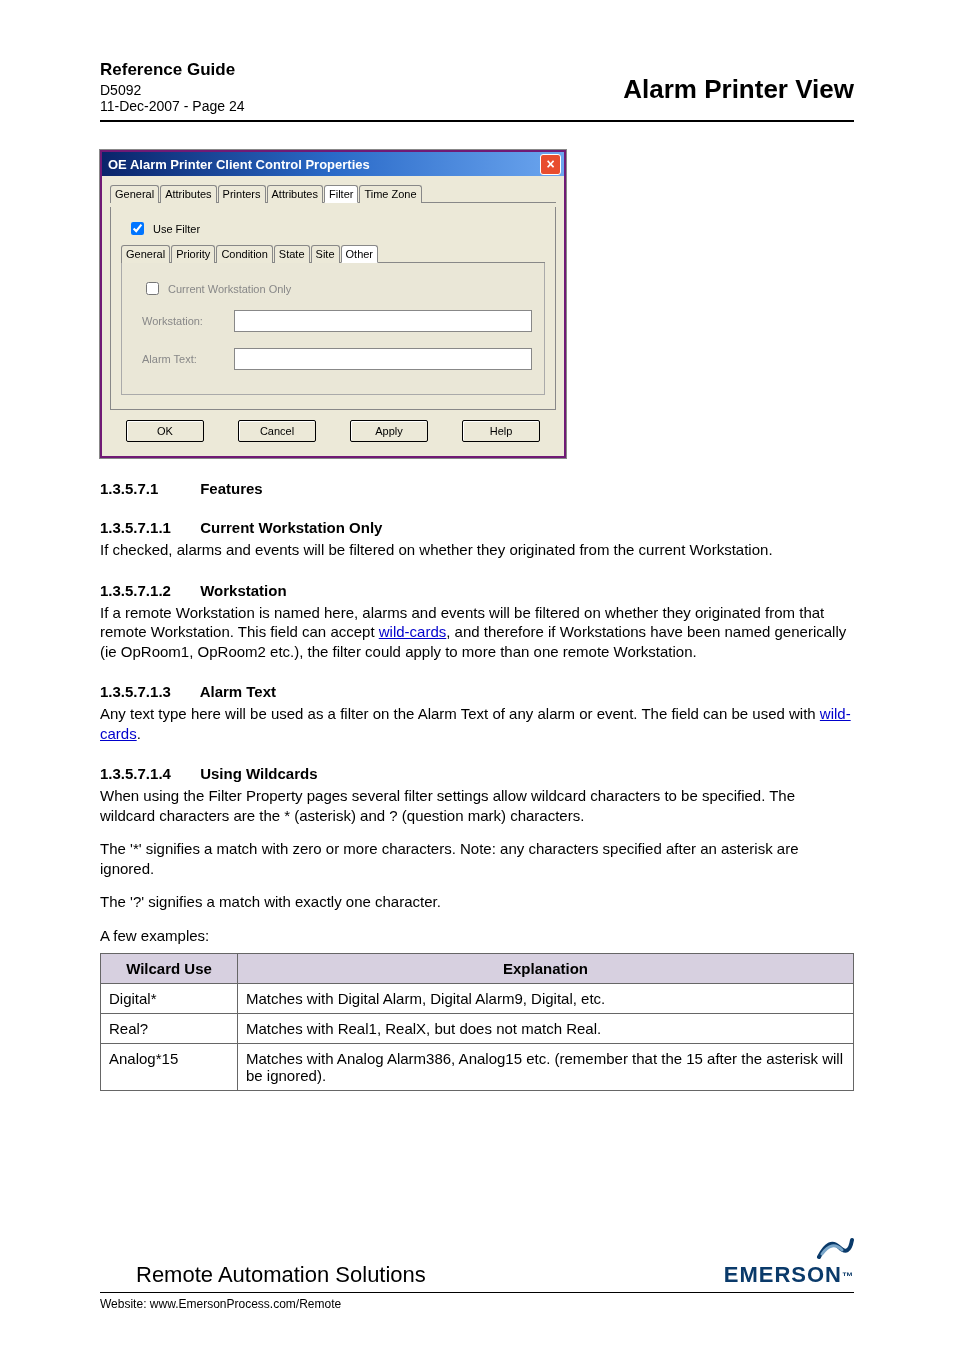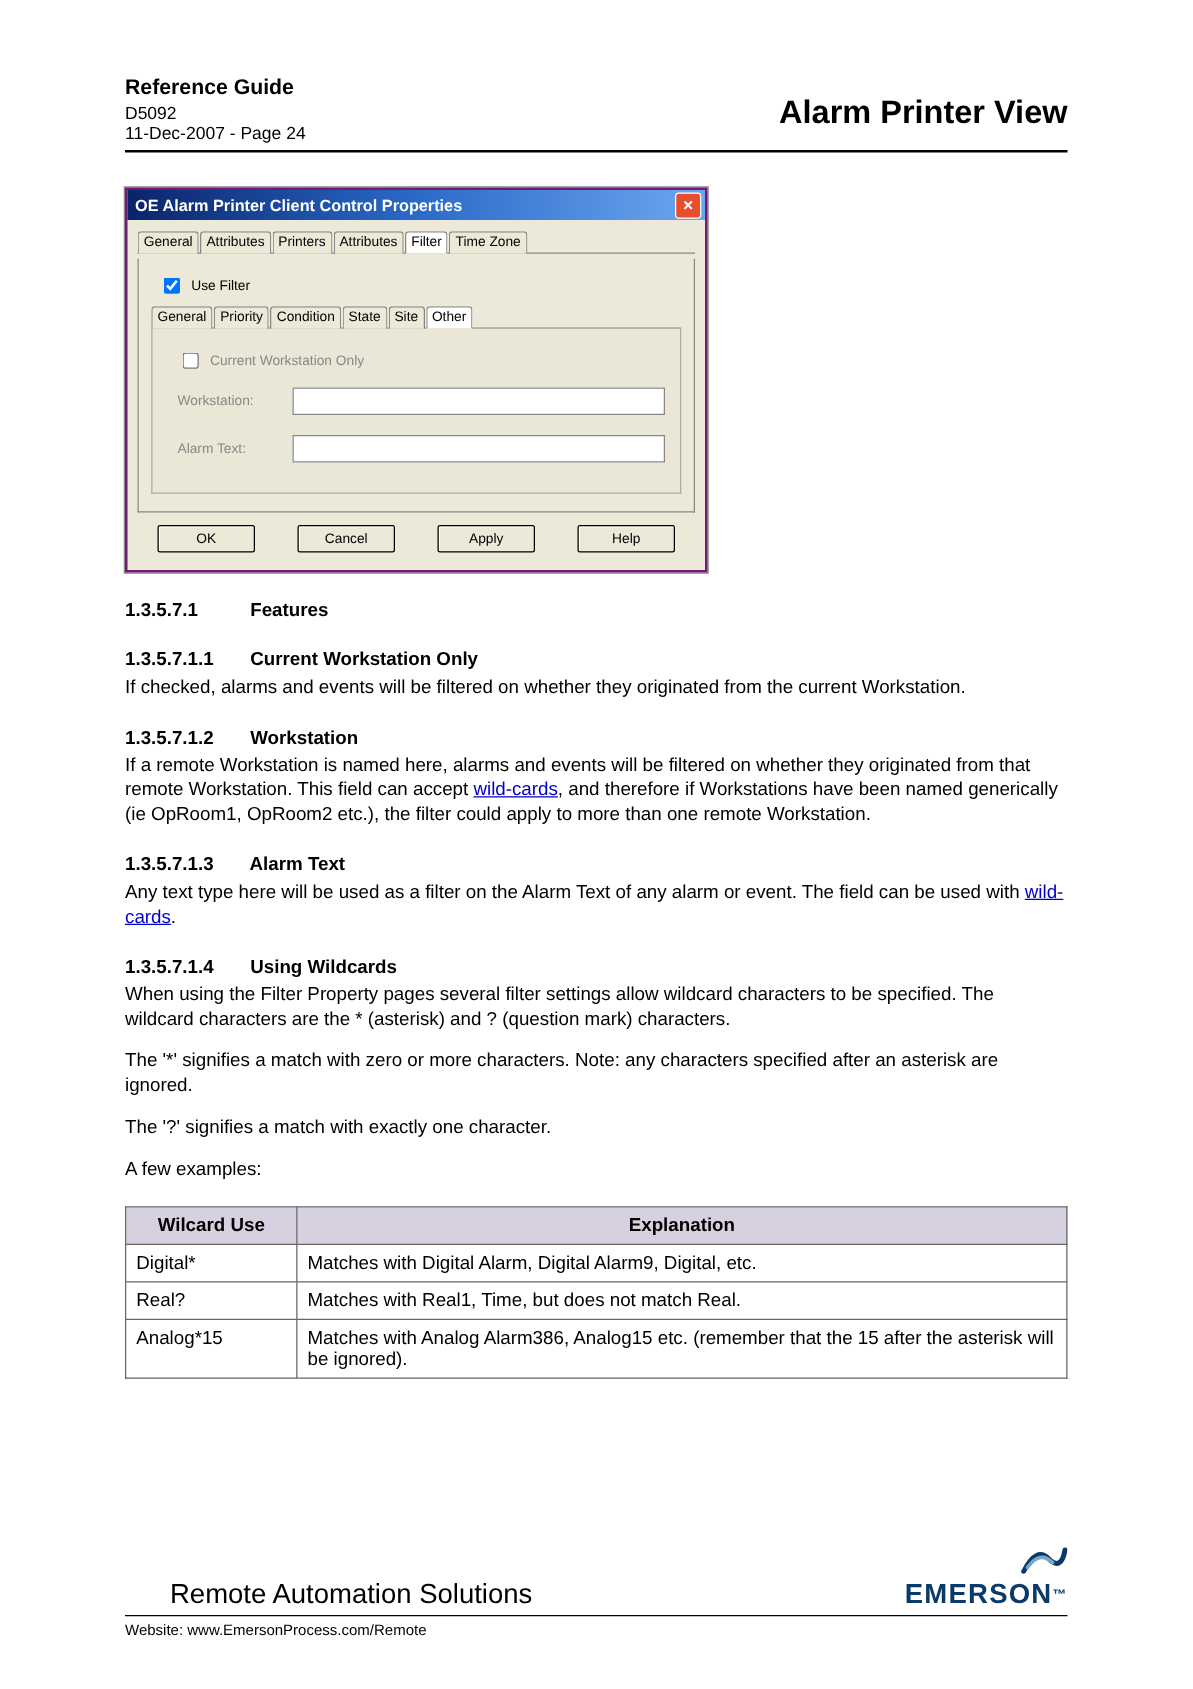--- a/index.html
+++ b/index.html
@@ -26,21 +26,21 @@
   .chk2 { display:flex; align-items:center; gap:6px; margin:2px 0 12px 6px; color:#888; }
   .field-row { display:flex; align-items:center; gap:12px; margin:8px 0 0 6px; color:#888; }
   .field-row label { width:80px; }
   .field-input { flex:1; height:18px; background:#fff; border:1px solid #888; }
   .dlg-buttons { display:flex; gap:34px; justify-content:center; padding:10px 0 6px 0; }
   .dlg-btn { width:78px; height:22px; background:#ece9d8; border:1px solid #000; border-radius:2px; font-family:Tahoma,sans-serif; font-size:11px; cursor:pointer; box-shadow:inset 1px 1px 0 #fff; }
   .section-num { display:inline-block; width:96px; font-weight:bold; }
   h3.sec { font-size:15px; margin:22px 0 4px 0; }
   p.body { font-size:15px; margin:4px 0 0 0; line-height:1.3; }
   a.link { color:#0000cc; text-decoration:underline; cursor:pointer; }
-  table.wild { border-collapse:collapse; width:100%; margin-top:20px; font-size:15px; }
+  table.wild { border-collapse:collapse; width:100%; margin-top:8px; font-size:15px; }
   table.wild th, table.wild td { border:1px solid #666; padding:6px 8px; text-align:left; vertical-align:top; }
   table.wild th { background:#d7d0e0; font-weight:bold; text-align:center; }
   table.wild th.col1, table.wild td.col1 { width:120px; }
   .footer { position:absolute; left:100px; right:100px; bottom:40px; }
   .footer-row { display:flex; justify-content:space-between; align-items:flex-end; }
   .footer-left { font-size:22px;margin-left:36px; }
   .footer-logo { text-align:right; }
   .footer-logo .em { font-family:Arial,sans-serif; font-weight:bold; font-size:22px; color:#0a3a6a; letter-spacing:1px; }
   .footer-logo svg { display:block; margin-left:auto; }
   .footer-rule { border:none; border-top:1px solid #000; margin:4px 0 4px 0; }
@@ -157,21 +157,21 @@
         <th>Explanation</th>
       </tr>
     </thead>
     <tbody>
       <tr>
         <td class="col1">Digital*</td>
         <td>Matches with Digital Alarm, Digital Alarm9, Digital, etc.</td>
       </tr>
       <tr>
         <td class="col1">Real?</td>
-        <td>Matches with Real1, Time, but does not match Real.</td>
+        <td>Matches with Real1, RealX, but does not match Real.</td>
       </tr>
       <tr>
         <td class="col1">Analog*15</td>
         <td>Matches with Analog Alarm386, Analog15 etc. (remember that the 15 after the asterisk will be ignored).</td>
       </tr>
     </tbody>
   </table>
 
   <div class="footer">
     <div class="footer-row">

